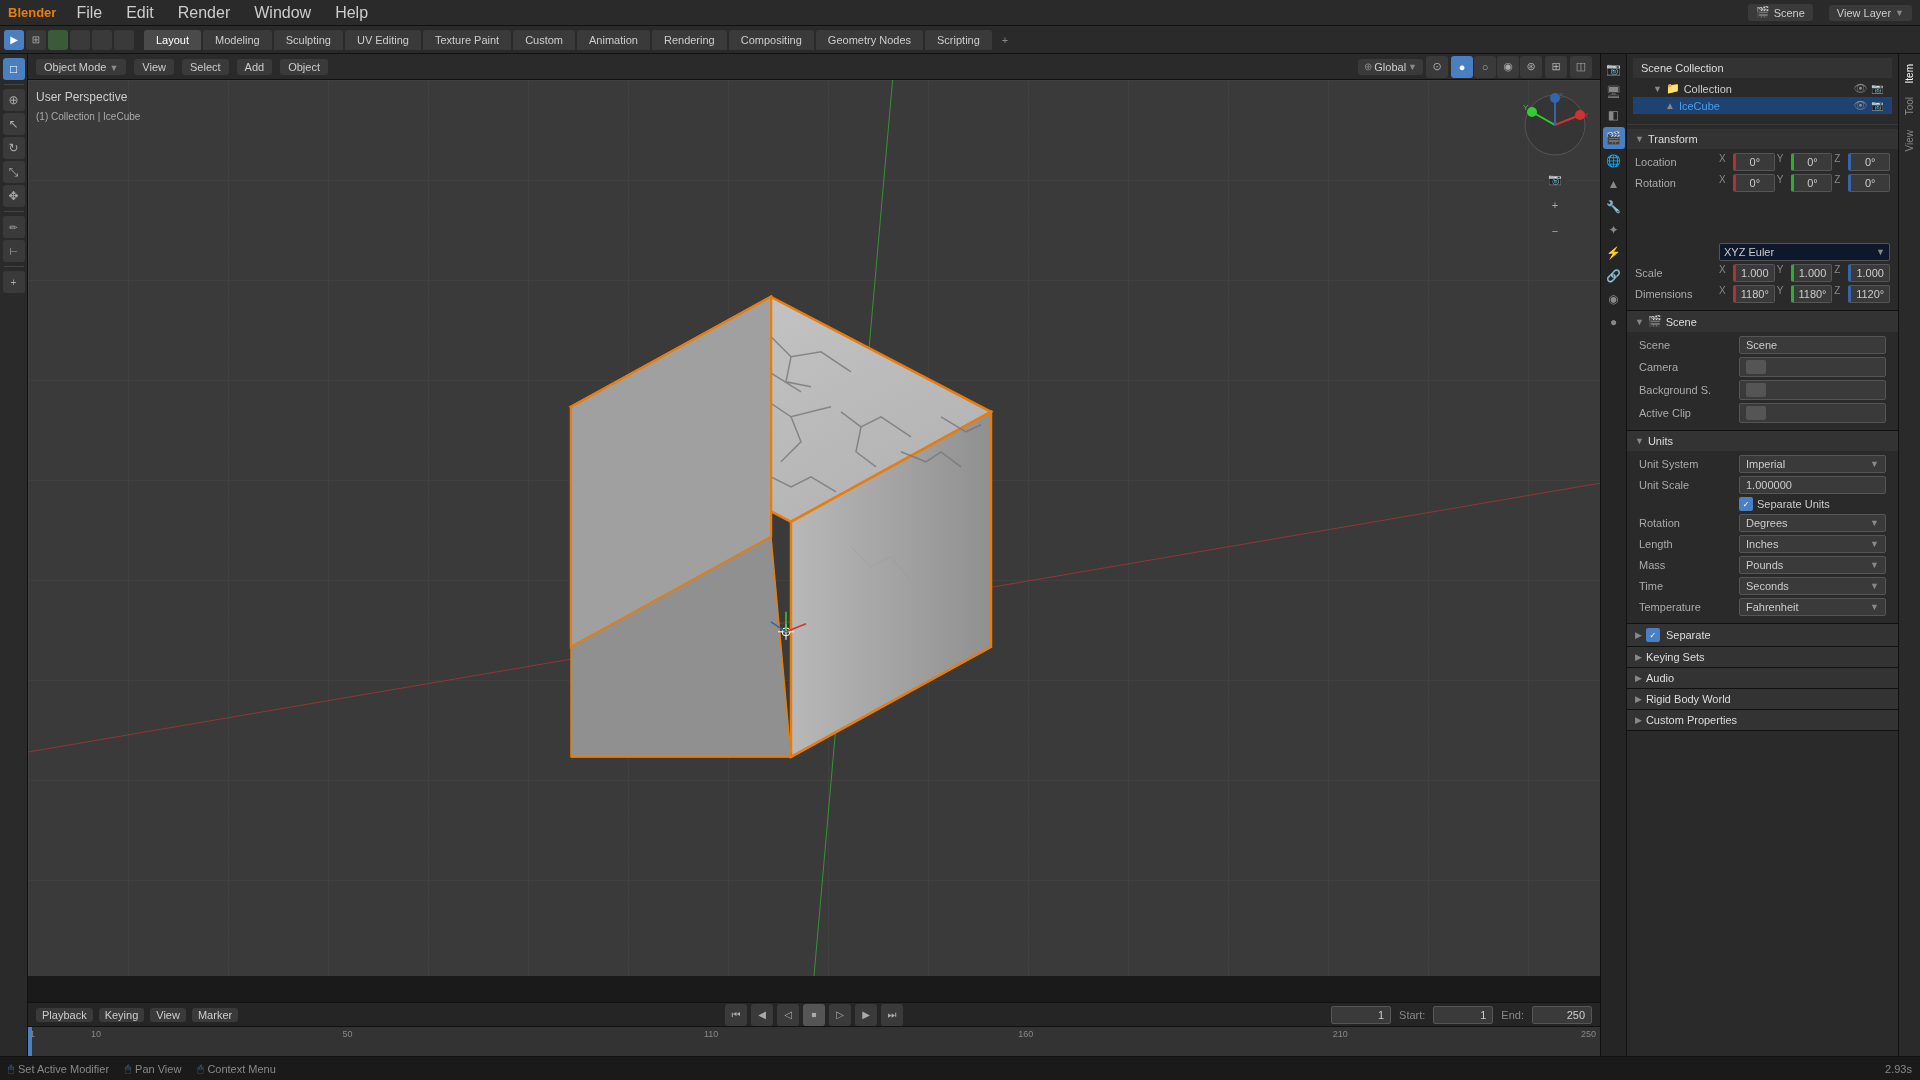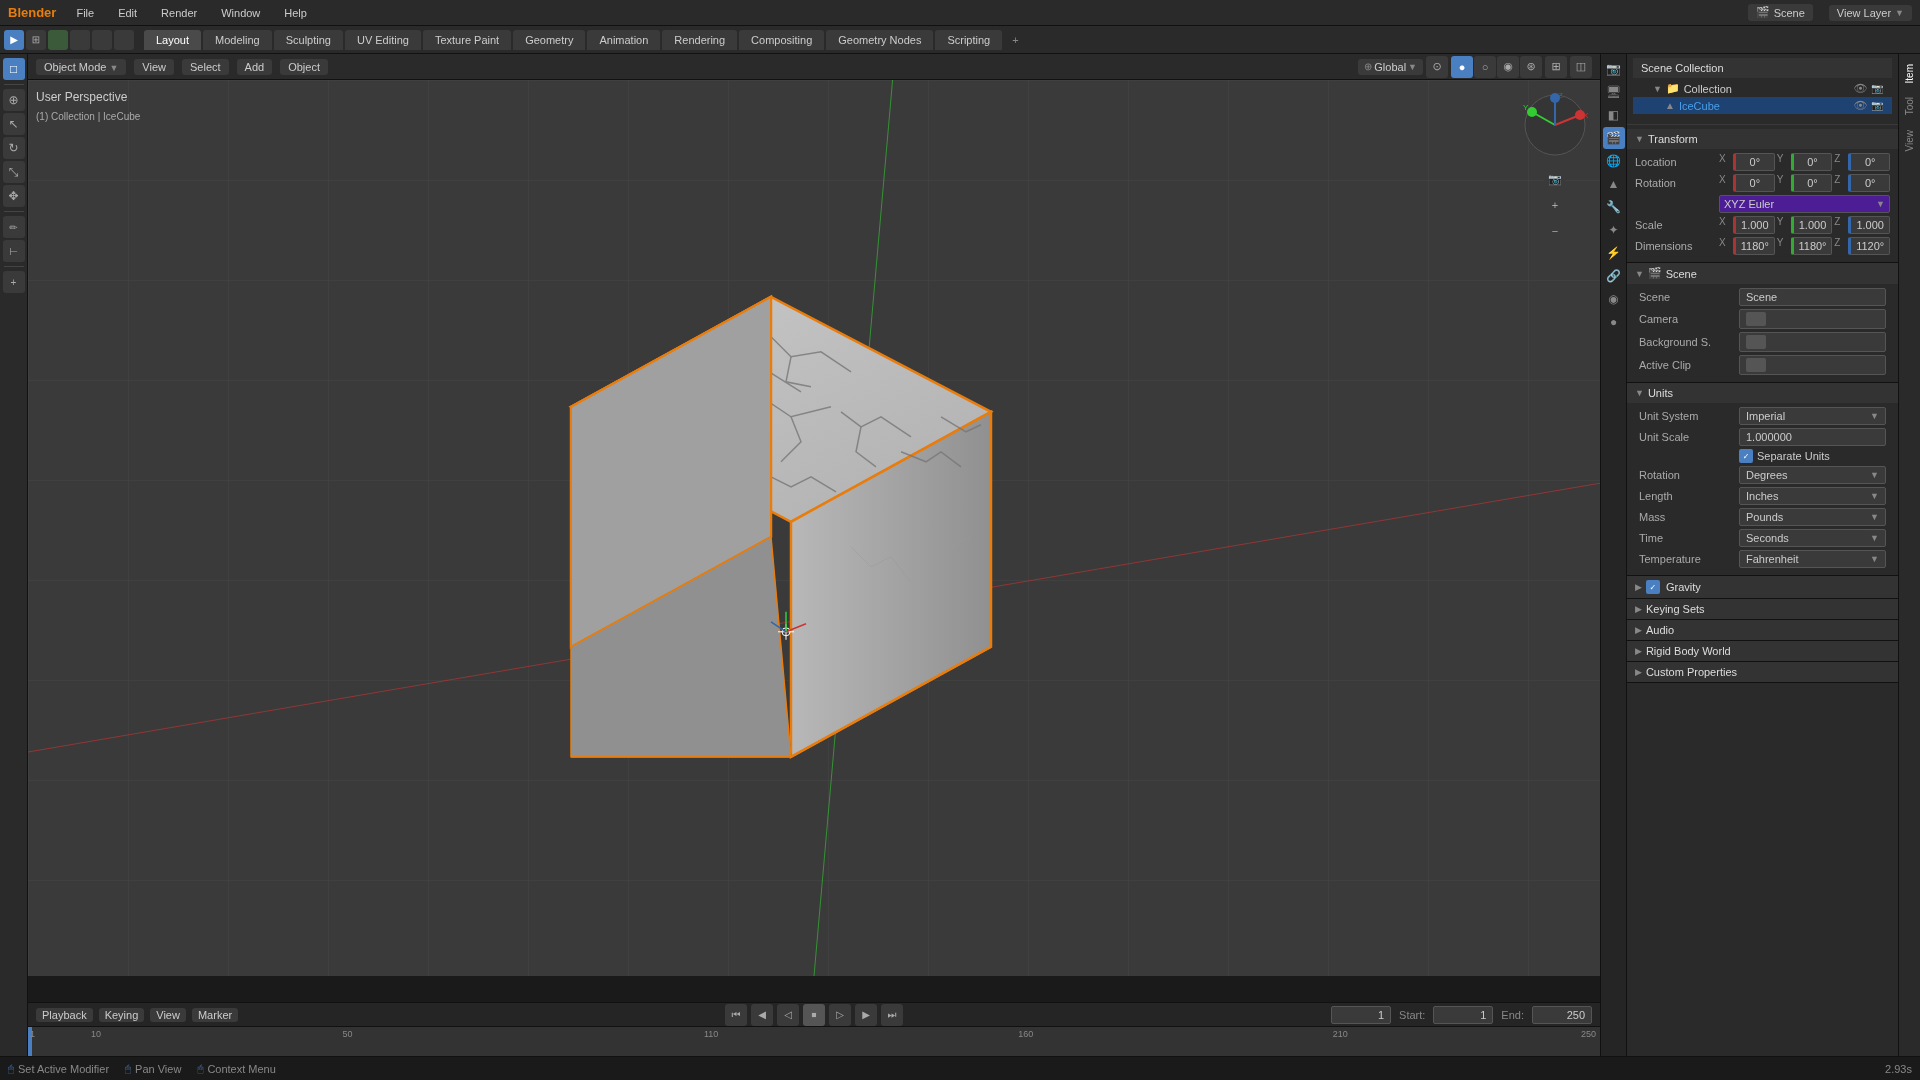--- a/index.html
+++ b/index.html
@@ -26,21 +26,21 @@
       position: relative;
       z-index: 100;
     }
     .top-menu-bar .app-logo {
       color: #e87d0d;
       font-weight: bold;
       font-size: 13px;
     }
     .top-menu-item {
       color: #ccc;
-      font-size: 11px;
+      font-size: 16px;
       cursor: pointer;
       padding: 2px 4px;
     }
 
     
     .workspace-tabs {
       height: 28px;
       background: #2a2a2a;
       display: flex;
       align-items: center;
@@ -207,29 +207,30 @@
       gap: 4px;
     }
     .prop-label {
       color: #aaa;
       width: 80px;
       font-size: 11px;
       flex-shrink: 0;
     }
     .prop-value {
       flex: 1;
-      background: #4c1d95;
+      background: #0f172a;
       border: 1px solid #555;
       border-radius: 2px;
       padding: 2px 4px;
       font-size: 11px;
       color: #ccc;
       min-height: 18px;
       display: flex;
       align-items: center;
+      margin-top: 48px;
     }
     .prop-value-xyz {
       display: flex;
       gap: 2px;
       flex: 1;
     }
     .prop-xyz {
       flex: 1;
       background: #3a3a3a;
       border: 1px solid #555;
@@ -495,21 +496,21 @@
       <div class="toolbar-icon" style="width:20px;height:20px;font-size:10px;background:#3a5a3a;"></div>
       <div class="toolbar-icon" style="width:20px;height:20px;font-size:10px;"></div>
       <div class="toolbar-icon" style="width:20px;height:20px;font-size:10px;"></div>
       <div class="toolbar-icon" style="width:20px;height:20px;font-size:10px;"></div>
     </div>
     <div class="workspace-tab active">Layout</div>
     <div class="workspace-tab">Modeling</div>
     <div class="workspace-tab">Sculpting</div>
     <div class="workspace-tab">UV Editing</div>
     <div class="workspace-tab">Texture Paint</div>
-    <div class="workspace-tab">Geometry</div>
+    <div class="workspace-tab">Custom</div>
     <div class="workspace-tab">Animation</div>
     <div class="workspace-tab">Rendering</div>
     <div class="workspace-tab">Compositing</div>
     <div class="workspace-tab">Geometry Nodes</div>
     <div class="workspace-tab">Scripting</div>
     <div class="add-tab">+</div>
   </div>
 
   <div class="middle-area">
 
@@ -932,21 +933,21 @@
                 <span style="color:#888;font-size:9px;">▼</span>
               </div>
             </div>
           </div>
         </div>
 
         <div class="prop-section">
           <div class="prop-section-header">
             <span style="color:#888;font-size:9px;">▶</span>
             <div class="checkbox-inline" style="background:#4a7fc1;margin-right:2px;">✓</div>
-            <span>Gravity</span>
+            <span>Separate</span>
           </div>
         </div>
 
         <div class="prop-section">
           <div class="prop-section-header">
             <span style="color:#888;font-size:9px;">▶</span>
             <span>Keying Sets</span>
           </div>
         </div>
 

